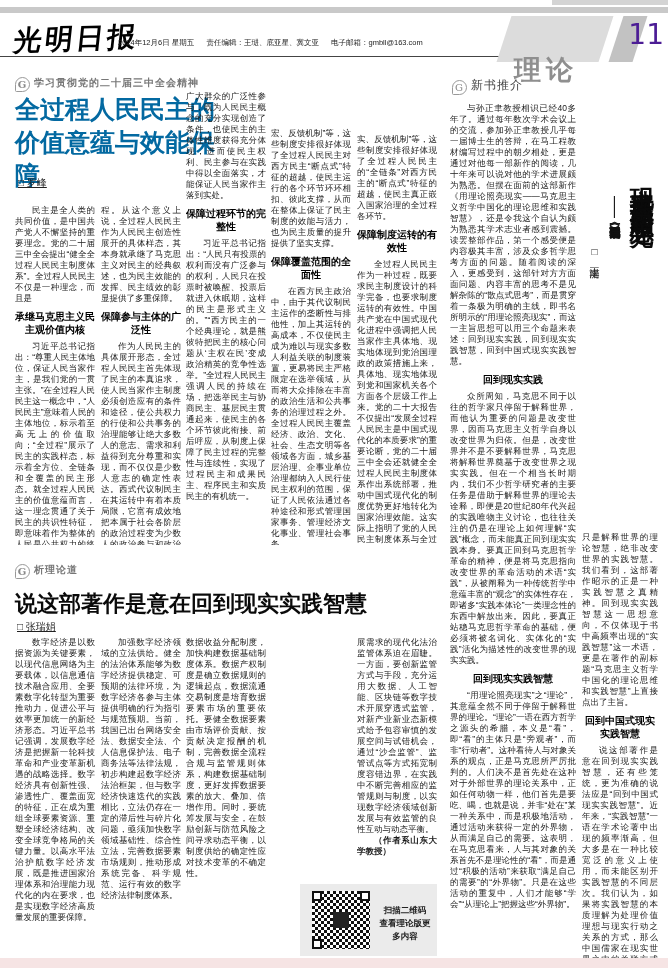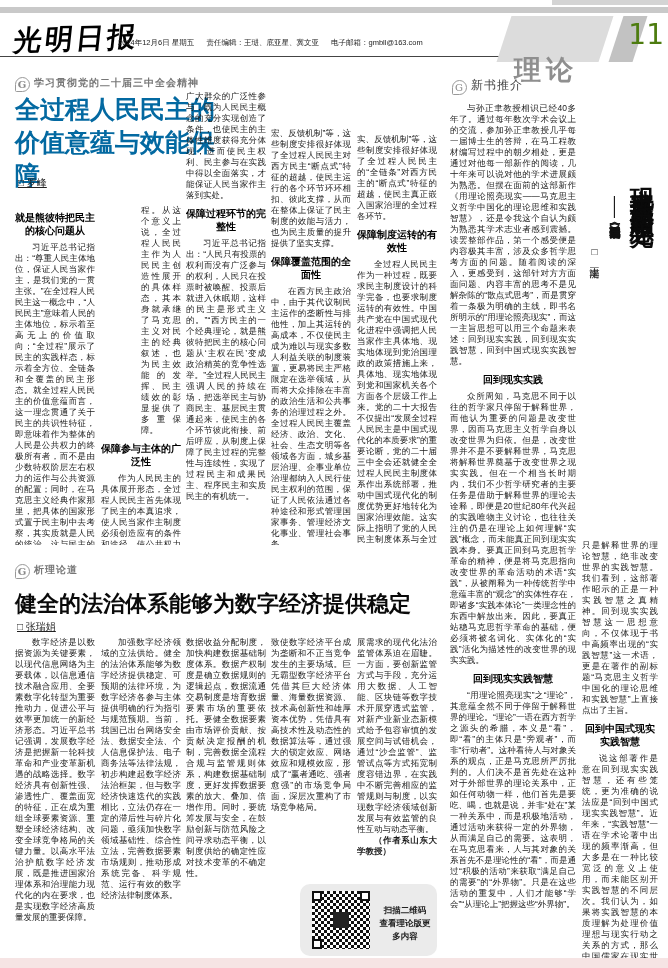--- a/index.html
+++ b/index.html
@@ -10,37 +10,37 @@
   .topbar2{position:absolute;left:552px;top:0;width:116px;height:5px;background:#d4d4d4;}
   .masthead{position:absolute;left:14px;top:20px;font-family:"DejaVu Serif",serif;font-weight:bold;
             font-size:28px;letter-spacing:3px;transform:skewX(-8deg) rotate(-2deg);color:#000;}
   .dateline{position:absolute;left:118px;top:38px;font-size:7.5px;color:#222;white-space:nowrap;}
   .dateline span{margin-right:10px;}
   .headrule{position:absolute;left:0;top:56px;width:512px;border-top:1px solid #444;}
   .sectionbox{position:absolute;left:500px;top:16px;width:168px;height:46px;}
   .para1{position:absolute;left:4px;top:0;width:102px;height:46px;background:#dcdcdc;transform:skewX(-18deg);}
   .para2{position:absolute;left:116px;top:0;width:24px;height:46px;background:#c2c2c2;transform:skewX(-18deg);}
   .section-label{position:absolute;left:14px;top:4px;font-size:27px;font-weight:bold;color:#8f8f8f;letter-spacing:5px;margin-top:32px;}
-  .page-number{position:absolute;right:4px;top:2px;font-family:"DejaVu Sans",sans-serif;font-size:28px;color:#4d7c0f;}
+  .page-number{position:absolute;right:4px;top:2px;font-family:"DejaVu Sans",sans-serif;font-size:28px;color:#4c1d95;}
   
   .kicker{position:absolute;font-size:10px;font-weight:bold;color:#777;letter-spacing:1px;}
   .glogo{display:inline-block;width:13px;height:13px;line-height:13px;text-align:center;border:1.2px solid #999;
          border-radius:50% 50% 50% 10%;font-family:"DejaVu Serif",serif;font-size:10px;color:#888;margin-right:4px;vertical-align:-2px;}
   .col{position:absolute;font-size:8.5px;line-height:11px;text-align:justify;color:#1b1b1b;overflow:hidden;}
   .col p{margin:0;text-indent:2em;}
   .colhead{font-weight:bold;font-size:10px;line-height:13px;text-align:center;margin:6px 0 5px;text-indent:0;color:#000;}
   .bylinenote{font-weight:bold;text-indent:2em;}
   .author{font-size:10px;color:#222;text-decoration:underline;}
   
   .a1-titleblock{position:absolute;left:15px;top:93px;width:202px;height:112px;}
   .a1-title{font-size:25px;line-height:33px;font-weight:bold;color:#0369a1;font-family:"Liberation Sans",sans-serif;}
   
   .a2-title{position:absolute;left:15px;top:589px;width:420px;font-size:22px;font-weight:bold;color:#0a0a0a;}
   .a2-author{position:absolute;left:17px;top:620px;}
-  .qrbox{position:absolute;left:300px;top:884px;width:137px;height:72px;background:#ebebeb;border-radius:10px;}
+  .qrbox{position:absolute;left:300px;top:884px;width:137px;height:72px;background:#ebebeb;}
   .qr{position:absolute;left:12px;top:7px;width:58px;height:58px;background:#fff;
       background-image:linear-gradient(45deg,#111 25%,transparent 25%,transparent 75%,#111 75%),
                        linear-gradient(45deg,#111 25%,#fff 25%,#fff 75%,#111 75%);
       background-size:6px 6px;background-position:0 0,3px 3px;}
   .qr-finder{position:absolute;width:10px;height:10px;border:2.5px solid #111;background:#fff;box-sizing:border-box;}
   .qr-center{position:absolute;left:21px;top:21px;width:16px;height:16px;background:#222;}
   .qrcap{position:absolute;left:76px;top:20px;width:58px;font-size:8.5px;font-weight:bold;line-height:13px;text-align:center;color:#222;}
   
   .a3-header{position:absolute;left:452px;top:77px;font-size:12px;font-weight:normal;color:#444;letter-spacing:1px;}
   .a3-titleblock{position:absolute;left:582px;top:168px;width:76px;height:352px;writing-mode:vertical-rl;}
@@ -73,25 +73,26 @@
   <div class="kicker" style="left:15px;top:76px;">
     <span class="glogo">G</span><span>学习贯彻党的二十届三中全会精神</span>
   </div>
   <div class="a1-titleblock">
     <div class="a1-title">全过程人民民主的</div>
     <div class="a1-title">价值意蕴与效能保障</div>
   </div>
   <div class="author" style="position:absolute;left:18px;top:176px;">□ 罗峰</div>
 
   <div class="col" style="left:15px;top:205px;width:80px;height:340px;">
-    <div class="colhead">就是熊彼特把民主的核心问题从</div>
+    <p>民主是全人类的共同价值，是中国共产党人不懈坚持的重要理念。党的二十届三中全会提出“健全全过程人民民主制度体系”。全过程人民民主不仅是一种理念，而且是</p>
+    <div class="colhead">承继马克思主义民主观价值内核</div>
     <p>习近平总书记指出：“尊重人民主体地位，保证人民当家作主，是我们党的一贯主张。”在全过程人民民主这一概念中，“人民民主”意味着人民的主体地位，标示着至高无上的价值取向；“全过程”展示了民主的实践样态，标示着全方位、全链条和全覆盖的民主形态。就全过程人民民主的价值意蕴而言，这一理念贯通了关于民主的共识性特征，即意味着作为整体的人民是公共权力的终极所有者，而不是由少数特权阶层左右权力的运作与公共资源的配置；同时，在马克思主义经典作家那里，把具体的国家形式置于民主制中去考察，其实质就是人民的统治，这与民主的价值内核并无二致。</p>
   </div>
   <div class="col" style="left:101px;top:205px;width:80px;height:340px;">
-    <p style="text-indent:0;margin-left:40px;">程。从这个意义上说，全过程人民民主作为人民民主创造性展开的具体样态，其本身就承继了马克思主义对民主的经典叙述，也为民主效能的发挥、民主绩效的彰显提供了多重保障。</p>
+    <p style="text-indent:0;">程。从这个意义上说，全过程人民民主作为人民民主创造性展开的具体样态，其本身就承继了马克思主义对民主的经典叙述，也为民主效能的发挥、民主绩效的彰显提供了多重保障。</p>
     <div class="colhead">保障参与主体的广泛性</div>
     <p>作为人民民主的具体展开形态，全过程人民民主首先体现了民主的本真追求，使人民当家作主制度必须创造应有的条件和途径，使公共权力的行使和公共事务的治理能够让绝大多数人的意志、需求和利益得到充分尊重和实现，而不仅仅是少数人意志的确定性表达。西式代议制民主在其运转中有着本质局限，它富有成效地把本属于社会各阶层的政治过程变为少数人的政治参与和政治录用过程，使其利益被排除在外的大多数人的权力被架空。</p>
   </div>
   <div class="col" style="left:186px;top:91px;width:80px;height:454px;">
     <p style="text-indent:0;">广大群众的广泛性参与，既为人民民主概念的充分实现创造了条件，也使民主的主体性维度获得充分体现，进而使民主权利、民主参与在实践中得以全面落实，才能保证人民当家作主落到实处。</p>
     <div class="colhead">保障过程环节的完整性</div>
     <p>习近平总书记指出：“人民只有投票的权利而没有广泛参与的权利，人民只在投票时被唤醒、投票后就进入休眠期，这样的民主是形式主义的。”“西方民主的一个经典理论，就是熊彼特把民主的核心问题从‘主权在民’变成政治精英的竞争性选举。”全过程人民民主强调人民的持续在场，把选举民主与协商民主、基层民主贯通起来，使民主的各个环节彼此衔接、前后呼应，从制度上保障了民主过程的完整性与连续性，实现了过程民主和成果民主、程序民主和实质民主的有机统一。</p>
   </div>
   <div class="col" style="left:271px;top:91px;width:80px;height:454px;">
     <p style="text-indent:0;margin-top:37px;">宏、反馈机制”等，这些制度安排很好体现了全过程人民民主对西方民主“断点式”特征的超越，使民主运行的各个环节环环相扣、彼此支撑，从而在整体上保证了民主制度的效能与活力，也为民主质量的提升提供了坚实支撑。</p>
@@ -101,34 +102,31 @@
   <div class="col" style="left:357px;top:91px;width:80px;height:454px;">
     <p style="text-indent:0;margin-top:43px;">实、反馈机制”等，这些制度安排很好体现了全过程人民民主的“全链条”对西方民主的“断点式”特征的超越，使民主真正嵌入国家治理的全过程各环节。</p>
     <div class="colhead">保障制度运转的有效性</div>
     <p>全过程人民民主作为一种过程，既要求民主制度设计的科学完备，也要求制度运转的有效性。中国共产党在中国式现代化进程中强调把人民当家作主具体地、现实地体现到党治国理政的政策措施上来，具体地、现实地体现到党和国家机关各个方面各个层级工作上来。党的二十大报告不仅提出“发展全过程人民民主是中国式现代化的本质要求”的重要论断，党的二十届三中全会还就健全全过程人民民主制度体系作出系统部署，推动中国式现代化的制度优势更好地转化为国家治理效能。这实际上指明了党的人民民主制度体系与全过程人民民主之间深刻的内在关联。</p>
     <p class="bylinenote">（作者系中共上海市委党校副校长、教授，上海市习近平新时代中国特色社会主义思想研究中心研究员）</p>
   </div>
 
   <div class="kicker" style="left:15px;top:563px;">
     <span class="glogo">G</span><span>析理论道</span>
   </div>
-  <div class="a2-title">健全的法治体系能够为数字经济提供稳定</div>
+  <div class="a2-title">说这部著作是意在回到现实实践智慧</div>
   <div class="author a2-author">□ 张瑞娟</div>
 
   <div class="col" style="left:15px;top:637px;width:80px;height:321px;">
     <p>数字经济是以数据资源为关键要素，以现代信息网络为主要载体，以信息通信技术融合应用、全要素数字化转型为重要推动力，促进公平与效率更加统一的新经济形态。习近平总书记强调，发展数字经济是把握新一轮科技革命和产业变革新机遇的战略选择。数字经济具有创新性强、渗透性广、覆盖面宽的特征，正在成为重组全球要素资源、重塑全球经济结构、改变全球竞争格局的关键力量。以高水平法治护航数字经济发展，既是推进国家治理体系和治理能力现代化的内在要求，也是实现数字经济高质量发展的重要保障。</p>
   </div>
   <div class="col" style="left:101px;top:637px;width:80px;height:321px;">
     <p>加强数字经济领域的立法供给。健全的法治体系能够为数字经济提供稳定、可预期的法律环境，为数字经济各参与主体提供明确的行为指引与规范预期。当前，我国已出台网络安全法、数据安全法、个人信息保护法、电子商务法等法律法规，初步构建起数字经济法治框架，但与数字经济快速迭代的实践相比，立法仍存在一定的滞后性与碎片化问题，亟须加快数字领域基础性、综合性立法，完善数据要素市场规则，推动形成系统完备、科学规范、运行有效的数字经济法律制度体系。</p>
   </div>
   <div class="col" style="left:186px;top:637px;width:80px;height:321px;">
     <p style="text-indent:0;">数据收益分配制度，加快构建数据基础制度体系。数据产权制度是确立数据规则的逻辑起点，数据流通交易制度是培育数据要素市场的重要依托。要健全数据要素由市场评价贡献、按贡献决定报酬的机制，完善数据全流程合规与监管规则体系，构建数据基础制度，更好发挥数据要素的放大、叠加、倍增作用。同时，要统筹发展与安全，在鼓励创新与防范风险之间寻求动态平衡，以制度供给的确定性应对技术变革的不确定性。</p>
-  </div>
-  <div class="col" style="left:271px;top:637px;width:80px;height:240px;">
-    <p style="text-indent:0;">致使数字经济平台成为垄断和不正当竞争发生的主要场域。巨无霸型数字经济平台凭借其巨大经济体量、海量数据资源、技术高创新性和雄厚资本优势，凭借具有高技术性及动态性的数据算法等，通过强大的锁定效应、网络效应和规模效应，形成了“赢者通吃、强者愈强”的市场竞争局面，深层次重构了市场竞争格局。</p>
   </div>
   <div class="col" style="left:357px;top:637px;width:80px;height:240px;">
     <p style="text-indent:0;">展需求的现代化法治监管体系迫在眉睫。一方面，要创新监管方式与手段，充分运用大数据、人工智能、区块链等数字技术开展穿透式监管，对新产业新业态新模式给予包容审慎的发展空间与试错机会，通过“沙盒监管”、监管试点等方式拓宽制度容错边界，在实践中不断完善相应的监管规则与制度，以实现数字经济领域创新发展与有效监管的良性互动与动态平衡。</p>
     <p class="bylinenote">（作者系山东大学教授）</p>
   </div>
 
   <div class="qrbox">
     <div class="qr">
       <div class="qr-finder" style="left:0;top:0;"></div>
       <div class="qr-finder" style="right:0;top:0;"></div>
@@ -153,20 +151,20 @@
     <p>“用理论照亮现实”之“理论”，其意蕴全然不同于停留于解释世界的理论。“理论”一语在西方哲学之源头的希腊，本义是“看”，即“看”的主体只是“旁观者”，而非“行动者”。这种看待人与对象关系的观点，正是马克思所严厉批判的。人们决不是首先处在这种对于外部世界的理论关系中，正如任何动物一样，他们首先是要吃、喝，也就是说，并非“处在”某一种关系中，而是积极地活动，通过活动来获得一定的外界物，从而满足自己的需要。这表明，在马克思看来，人与其对象的关系首先不是理论性的“看”，而是通过“积极的活动”来获取“满足自己的需要”的“外界物”。只是在这些活动的重复中，人们才能够“学会”“从理论上”把握这些“外界物”。</p>
   </div>
 
   <div class="a3-titleblock">
     <div class="a3-bigtitle">现实世界里散播着的思想之光</div>
     <div class="a3-subtitle">——《用理论照亮现实》一书读后</div>
     <div class="a3-vauthor">□ 王南湜</div>
   </div>
 
   <div class="col" style="left:582px;top:532px;width:76px;height:426px;">
-    <p style="text-indent:0;margin-top:8px;">只是解释世界的理论智慧，绝非改变世界的实践智慧。我们看到，这部著作昭示的正是一种实践智慧之真精神。回到现实实践智慧这一思想意向，不仅体现于书中高频率出现的“实践智慧”这一术语，更是在著作的副标题“马克思主义哲学中国化的理论思维和实践智慧”上直接点出了主旨。</p>
+    <p style="text-indent:0;">只是解释世界的理论智慧，绝非改变世界的实践智慧。我们看到，这部著作昭示的正是一种实践智慧之真精神。回到现实实践智慧这一思想意向，不仅体现于书中高频率出现的“实践智慧”这一术语，更是在著作的副标题“马克思主义哲学中国化的理论思维和实践智慧”上直接点出了主旨。</p>
     <div class="colhead">回到中国式现实实践智慧</div>
     <p>说这部著作是意在回到现实实践智慧，还有些笼统，更为准确的说法应是“回到中国式现实实践智慧”。近年来，“实践智慧”一语在学术论著中出现的频率渐高，但大多是在一种比较宽泛的意义上使用，而未能区别开实践智慧的不同层次。我们认为，如果将实践智慧的本质理解为处理价值理想与现实行动之关系的方式，那么中国儒家在现实世界之中的关联方式则是奠基于“中道”，这部著作展现的正是这种中国式实践智慧的“中道”原则。</p>
 
   </div>
 
   <div class="footstrip"></div>
 </div>
 
 </body></html>

